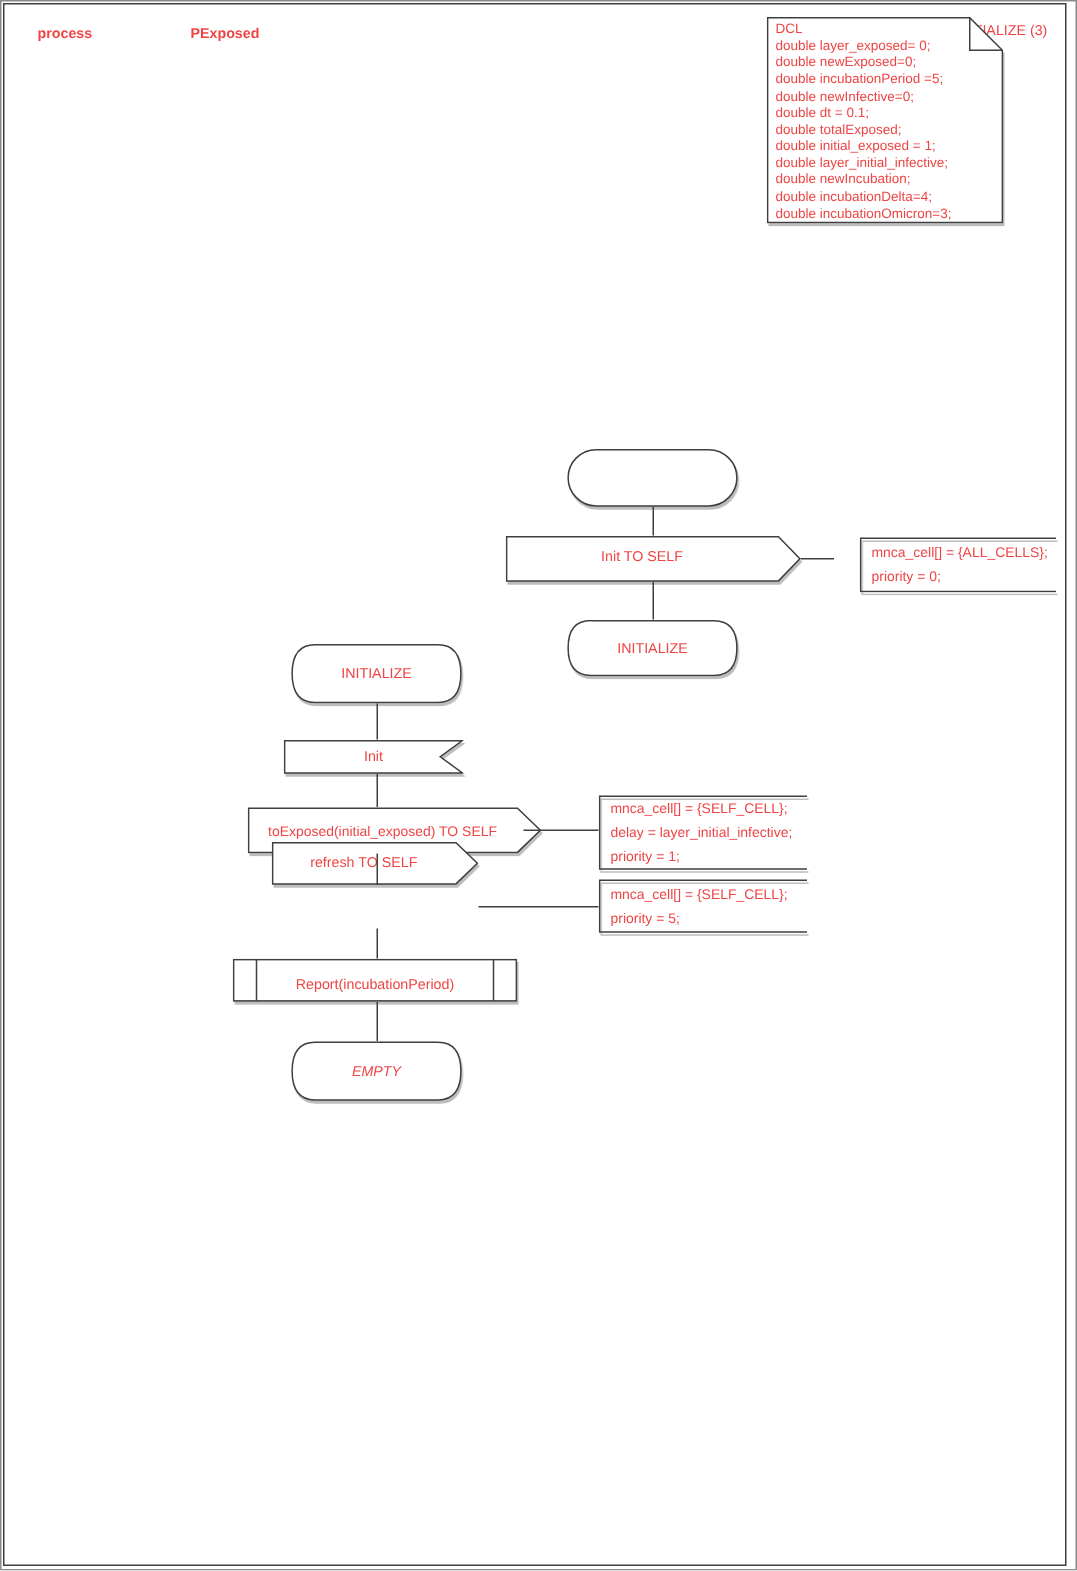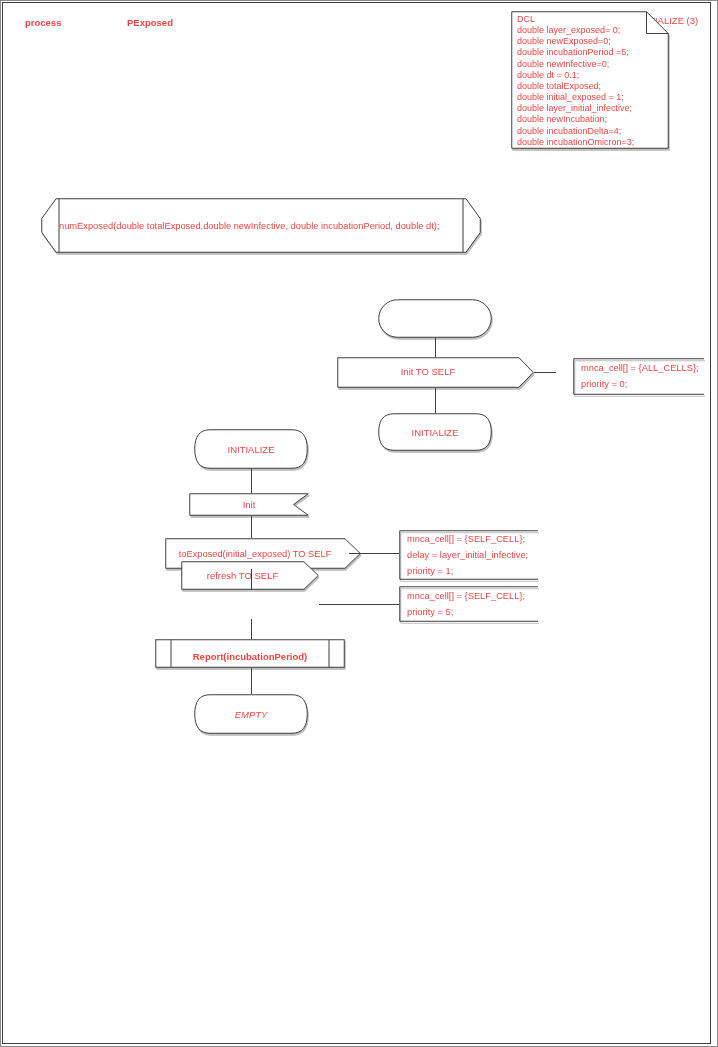--- a/index.html
+++ b/index.html
@@ -58,28 +58,20 @@
 double newInfective=0;
 double dt = 0.1;
 double totalExposed;
 double initial_exposed = 1;
 double layer_initial_infective;
 double newIncubation;
 double incubationDelta=4;
 double incubationOmicron=3;</div>
   </div>
 
-  <div class="sym" style="left:40px;top:197px;width:440px;height:55px;">
-    <svg width="440" height="55" viewBox="0 0 440 55">
-      <path class="shape" d="M15,0.75 H425 L439.25,20.5 V34.5 L425,54.25 H15 L0.75,34.5 V20.5 Z"></path>
-      <path class="innerline" d="M18,0.75 V54.25"></path>
-      <path class="innerline" d="M422,0.75 V54.25"></path>
-    </svg>
-    <div class="lbl" style="justify-content:flex-start;padding-left:18px;width:calc(100% - 18px);font-size:9.3px;">numExposed(double totalExposed,double newInfective, double incubationPeriod, double dt);</div>
-  </div>
 
   <div class="sym" style="left:377px;top:298px;width:114px;height:39px;">
     <svg width="114" height="39" viewBox="0 0 114 39">
       <rect class="shape" x="0.75" y="0.75" width="112.5" height="37.5" rx="18.75" ry="18.75"></rect>
     </svg>
   </div>
 
   <div class="sym" style="left:336px;top:356px;width:197px;height:29px;">
     <svg width="197" height="31" viewBox="0 0 197 31">
       <path class="shape" d="M0.75,0.75 H182 L196.25,15.5 L182,30.25 H0.75 Z"></path>
@@ -140,21 +132,21 @@
   </div>
 
   <div class="sym" style="left:398px;top:585px;width:139px;height:36px;">
     <svg width="139" height="36" viewBox="0 0 139 36">
       <path class="openshape" d="M139,0.75 H0.75 V35.25 H139"></path>
     </svg>
     <div class="commenttext" style="top:3px;">mnca_cell[] = {SELF_CELL};
 priority = 5;</div>
   </div>
 
-  <div class="sym" style="left:154px;top:638px;width:190px;height:35px;font-weight:bold;">
+  <div class="sym" style="left:154px;top:638px;width:190px;height:35px;">
     <svg width="190" height="29" viewBox="0 0 190 29">
       <rect class="shape" x="0.75" y="0.75" width="188.5" height="27.5"></rect>
       <path class="innerline" d="M16,0.75 V28.25"></path>
       <path class="innerline" d="M174,0.75 V28.25"></path>
     </svg>
     <div class="lbl">Report(incubationPeriod)</div>
   </div>
 
   <div class="sym" style="left:193px;top:693px;width:114px;height:40px;font-style:italic;">
     <svg width="114" height="40" viewBox="0 0 114 40">

